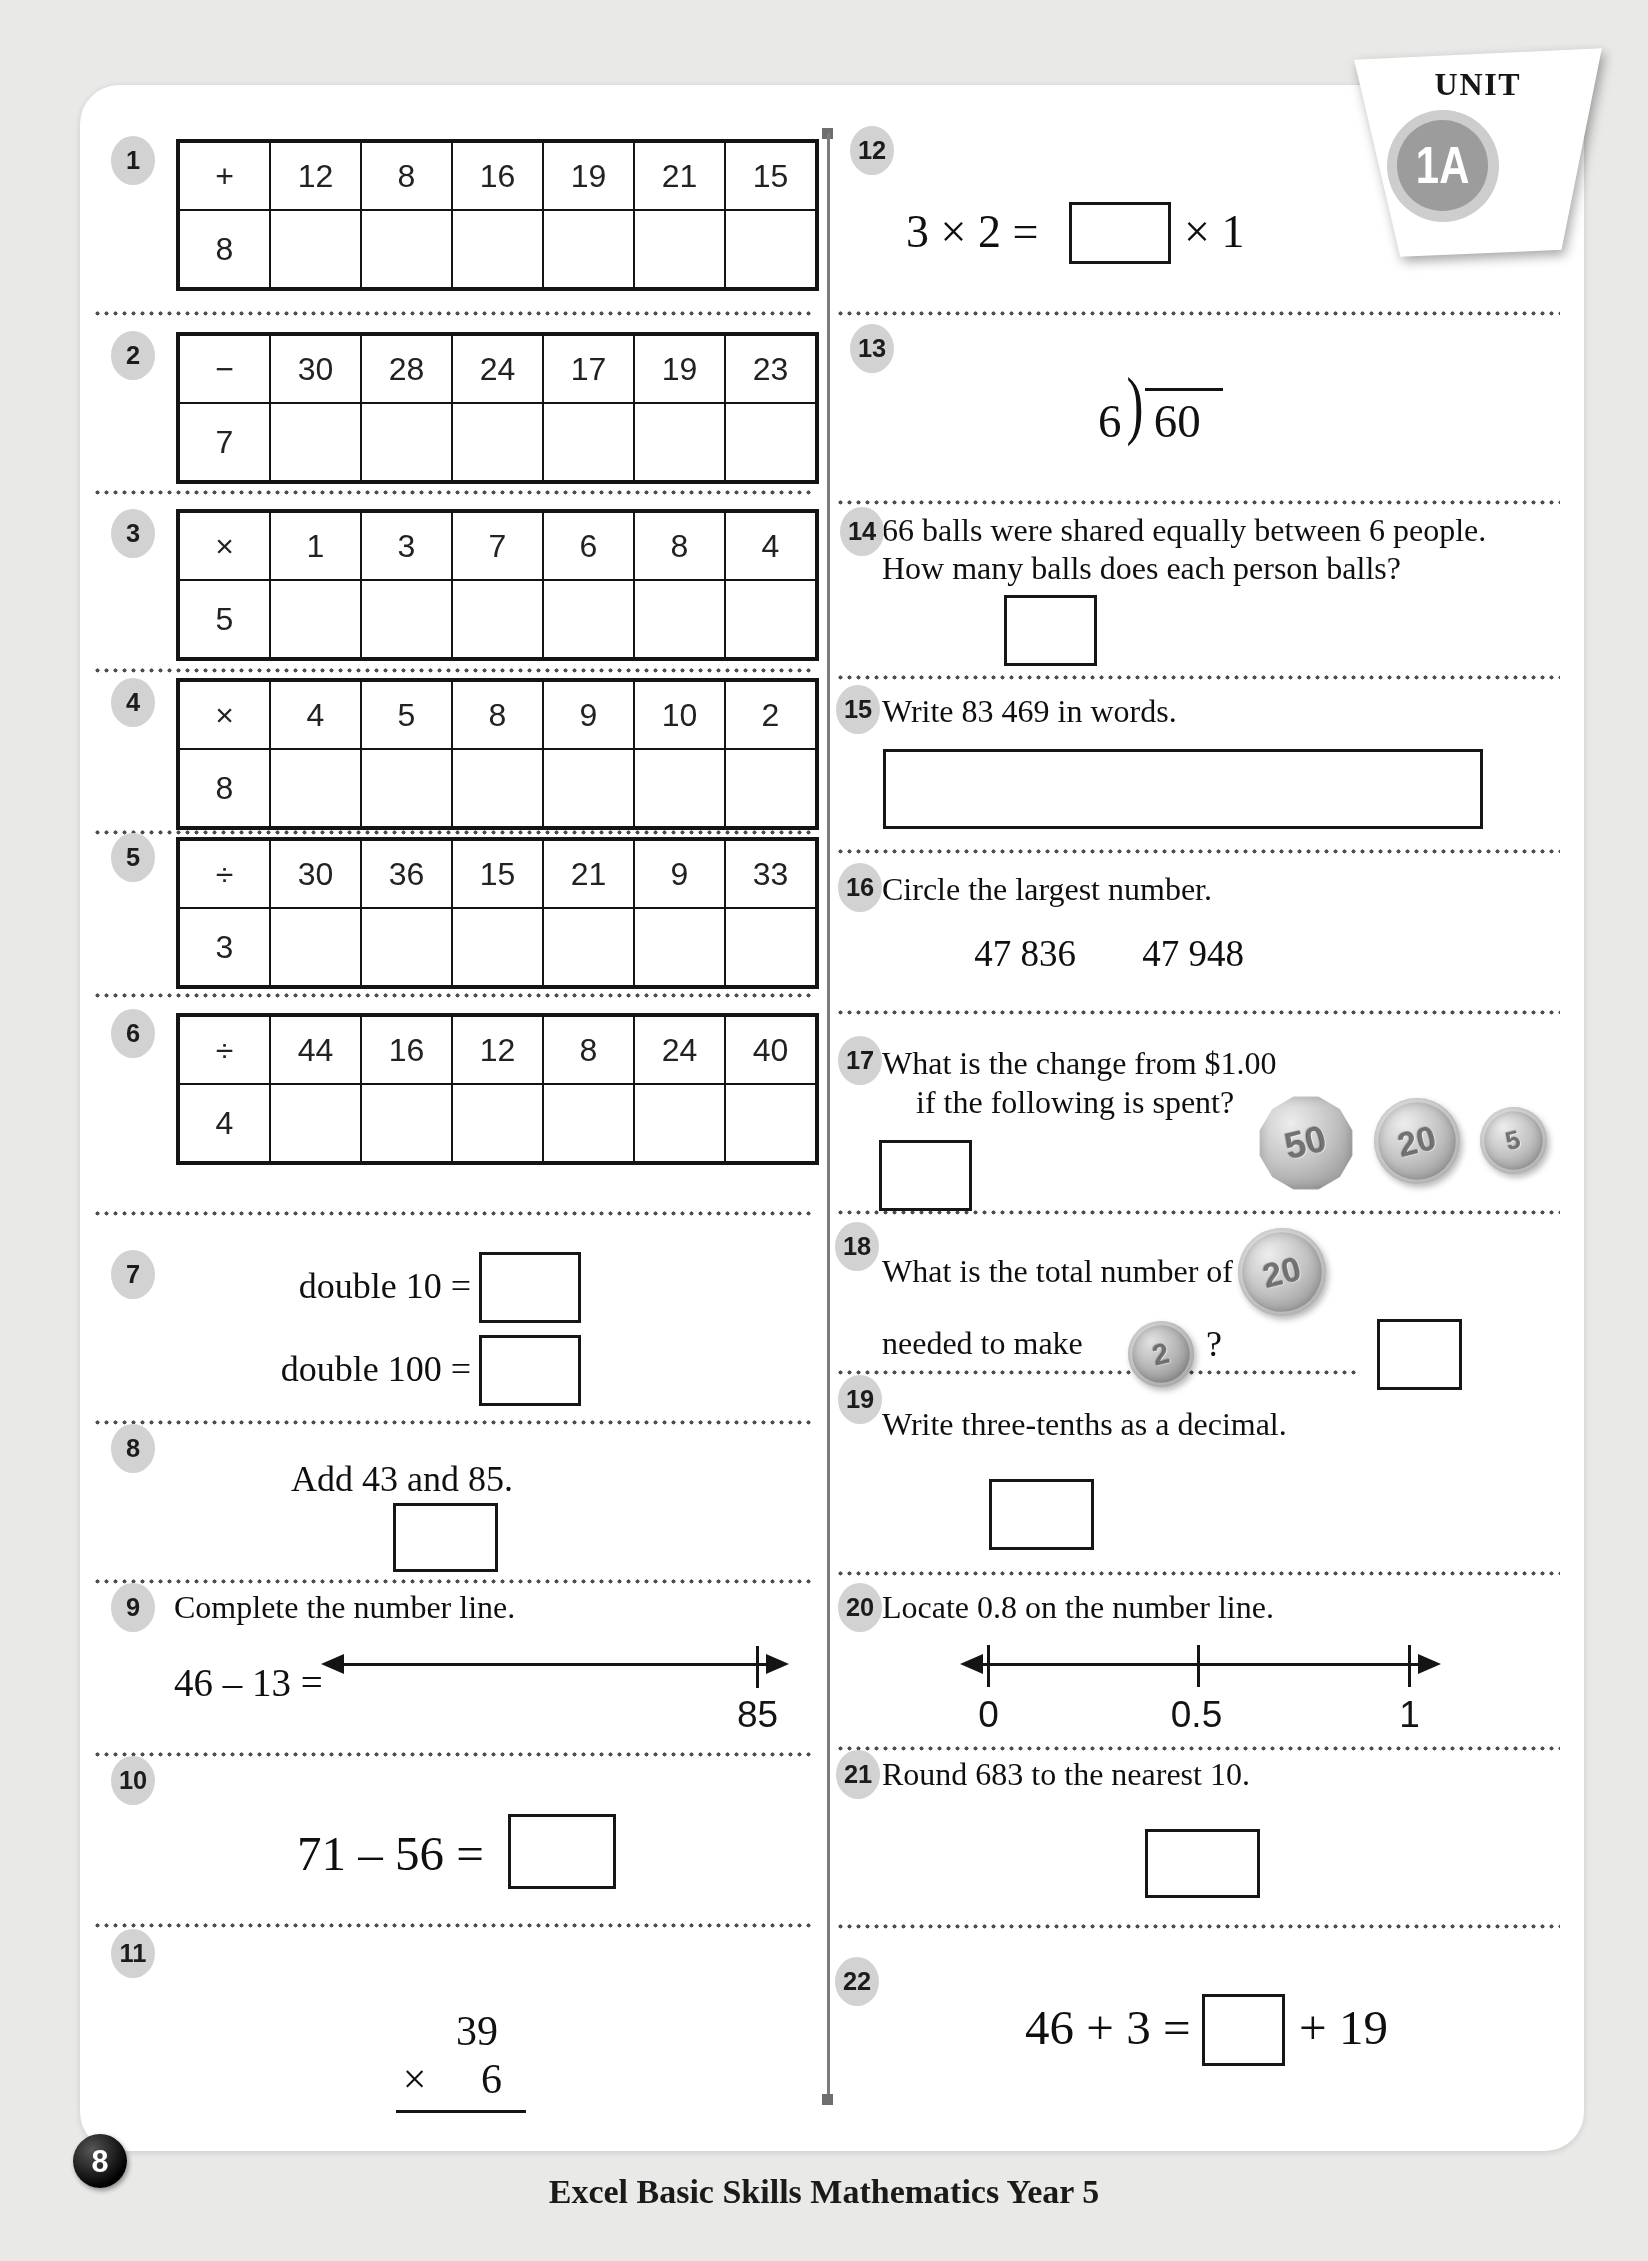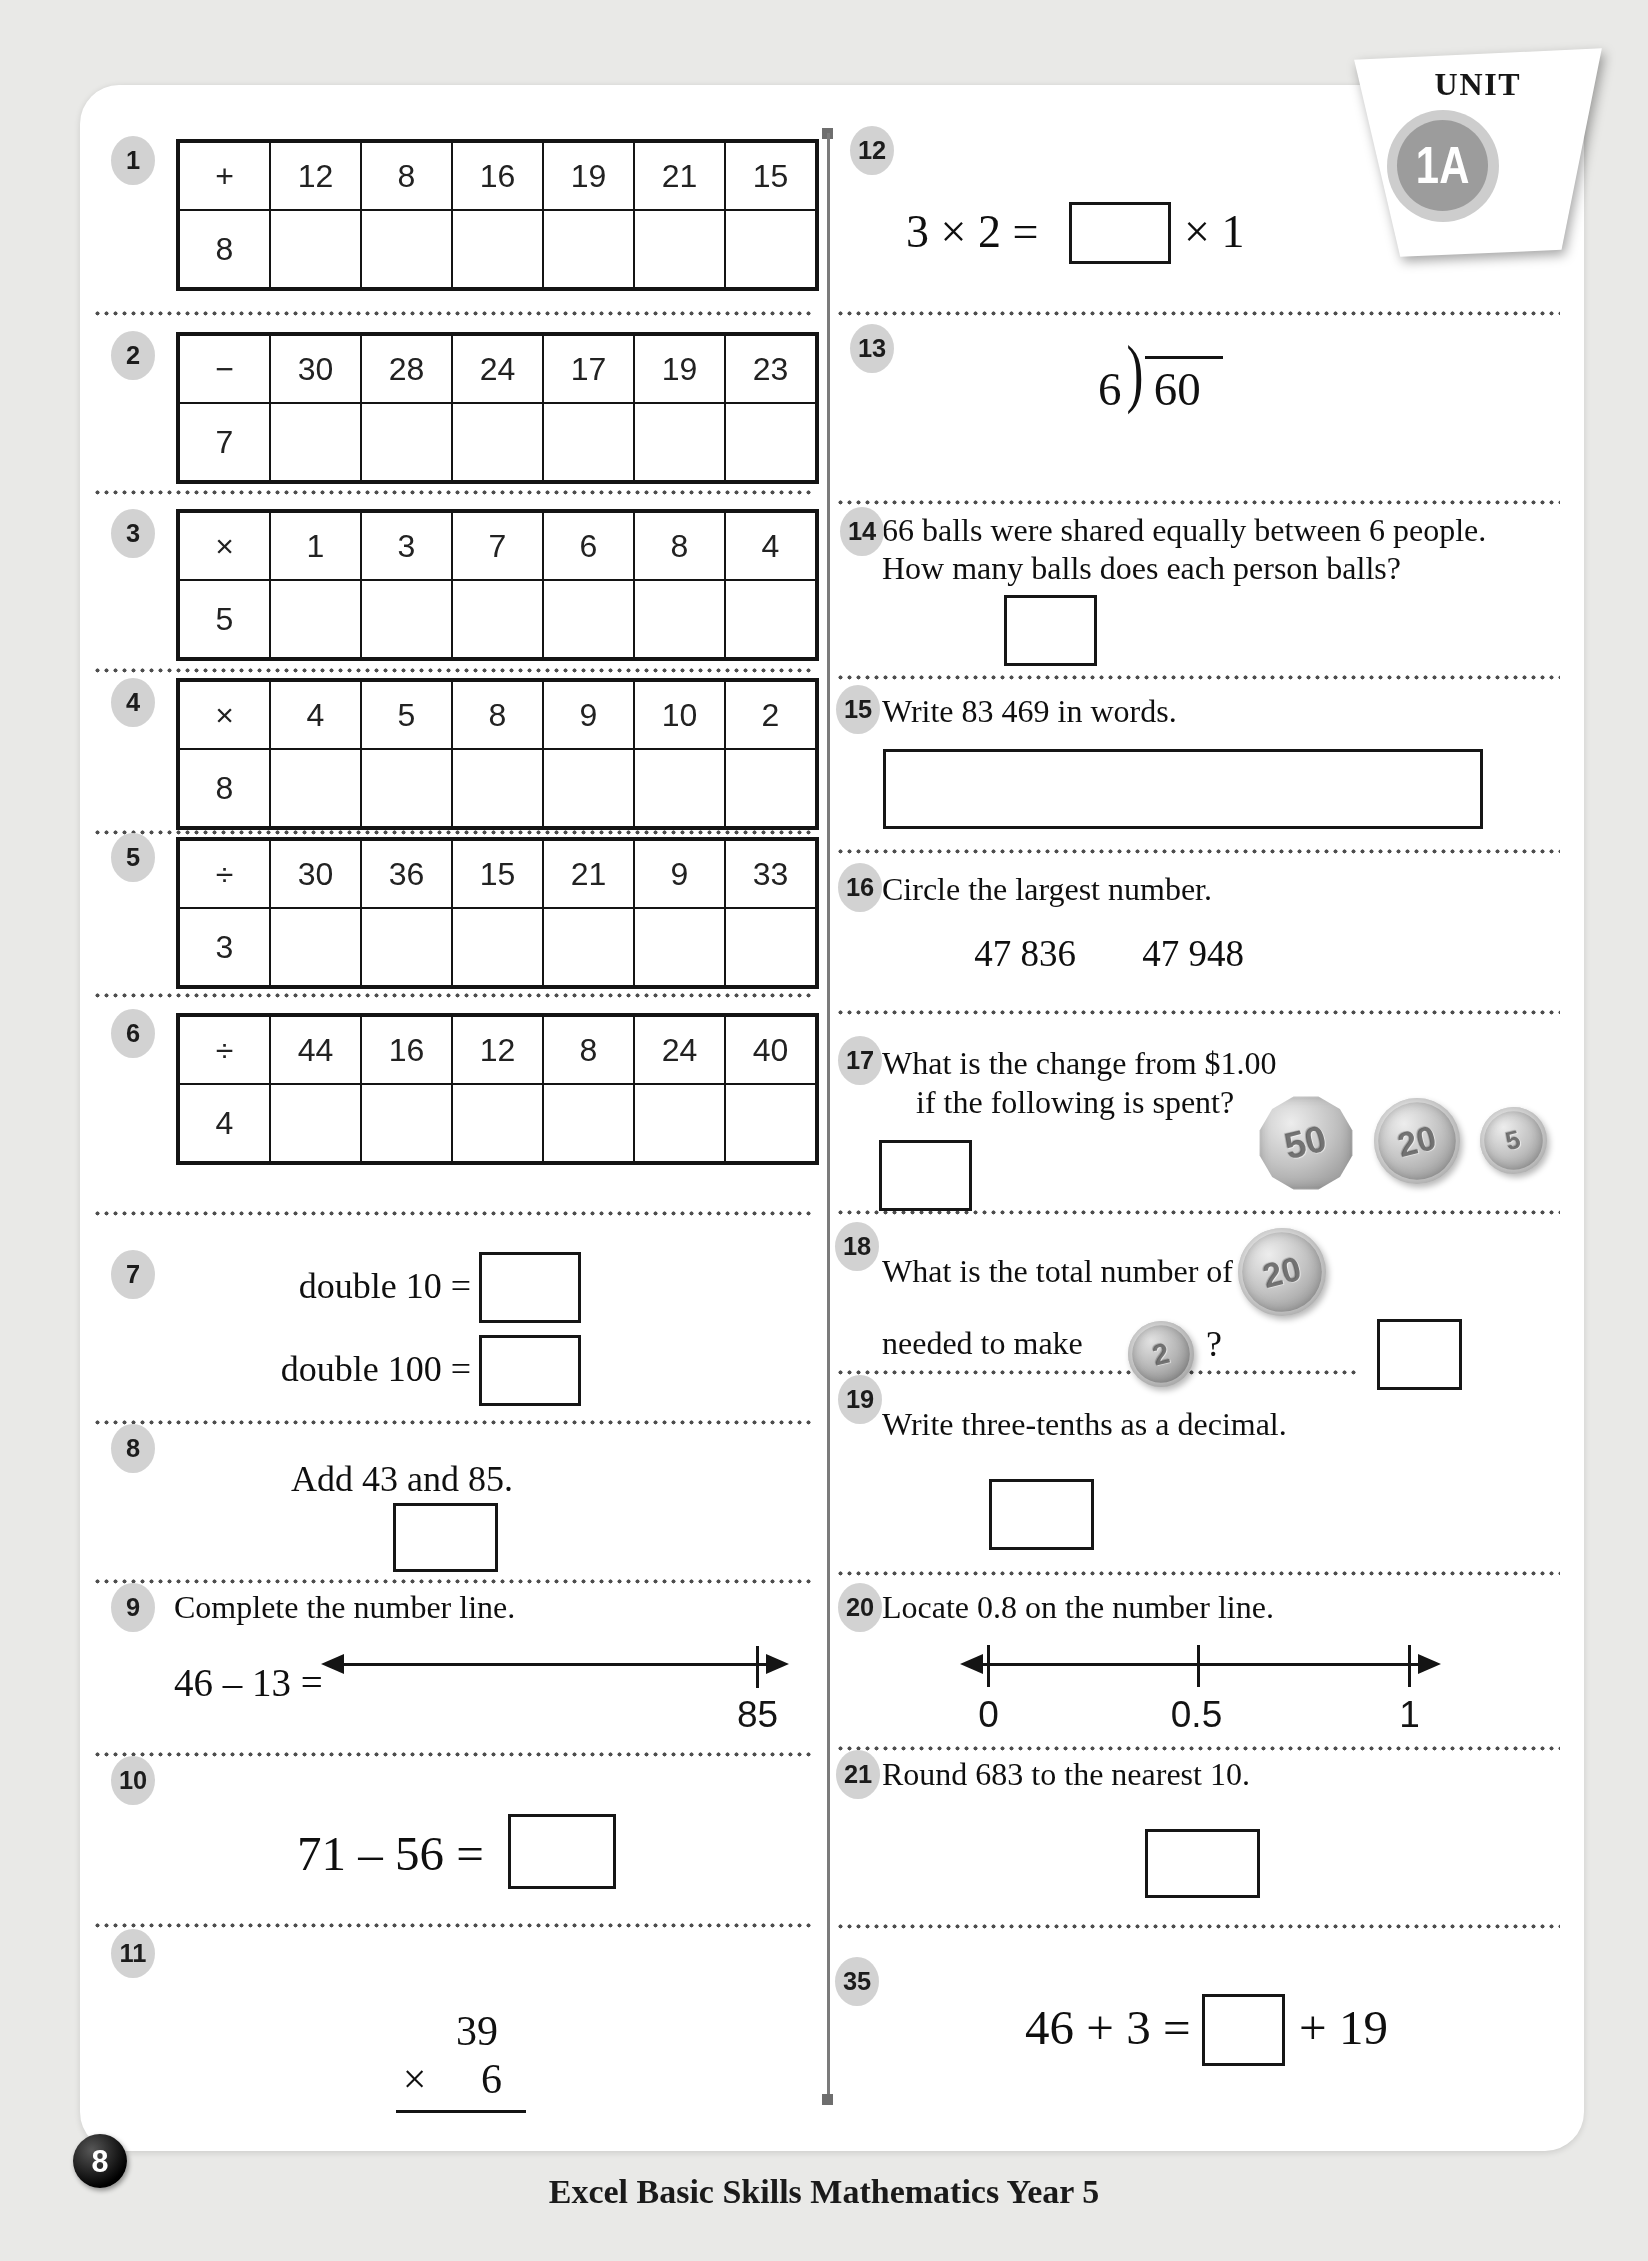--- a/index.html
+++ b/index.html
@@ -62,21 +62,21 @@
     text-shadow:0.8px 0.8px 0.8px rgba(255,255,255,.65),-0.8px -0.8px 0.8px rgba(0,0,0,.25);
     transform:rotate(-14deg);
   }
   .dodeca{
     border-radius:0;
     clip-path:polygon(96.4% 62.4%,83.9% 83.9%,62.4% 96.4%,37.6% 96.4%,16.1% 83.9%,3.6% 62.4%,3.6% 37.6%,16.1% 16.1%,37.6% 3.6%,62.4% 3.6%,83.9% 16.1%,96.4% 37.6%);
   }
   
   .division{position:absolute;display:flex;align-items:flex-end;font:47px "Liberation Serif",serif;color:#111;z-index:3;}
   .dparen{display:inline-block;transform:scaleY(1.5);transform-origin:center bottom;font-size:51px;margin:0 1.7px 0 5.1px;}
-  .dnum{border-top:3.4px solid #141414;padding:3.4px 22px 0 8.5px;}
+  .dnum{border-top:3.4px solid #141414;padding:3.4px 22px 0 8.5px;margin-top:32px;}
   
   .vmul{position:absolute;width:130px;font:42px "Liberation Serif",serif;color:#111;z-index:3;}
   .vmul .row1{text-align:center;padding-left:32px;margin-top:32px;}
   .vmul .row2{display:flex;justify-content:space-between;padding:0 24px 6.8px 6.8px;border-bottom:3.4px solid #141414;}
   
   .unitwrap{position:absolute;left:1334px;top:30px;width:288px;height:229px;z-index:6;filter:drop-shadow(3.4px 5.1px 6px rgba(0,0,0,.35));}
   .unitshape{position:absolute;inset:0;background:#ffffff;clip-path:polygon(7% 13%,93% 8%,79% 96%,23% 99%);}
   .unitword{position:absolute;left:0;top:36px;width:100%;text-align:center;font:700 32px "Liberation Serif",serif;letter-spacing:1.7px;color:#161616;}
   .unitring{position:absolute;left:53px;top:80px;width:112px;height:112px;border-radius:50%;background:#cdcdcd;}
   .unitcircle{position:absolute;left:63px;top:90px;width:91px;height:91px;border-radius:50%;background:#9c9c9c;display:flex;align-items:center;justify-content:center;}
@@ -340,21 +340,21 @@
   <div class="nlabel" style="left:1154px;top:1694px;width:85px">0.5</div>
   <div class="nlabel" style="left:1384px;top:1694px;width:51px">1</div>
 </div>
 <div class="dots" style="left:838px;top:1746px;width:722px"></div>
 
 <div class="badge" style="left:836px;top:1750px">21</div>
 <div class="qtext" style="left:882px;top:1756px">Round 683 to the nearest 10.</div>
 <div class="abox" style="left:1145px;top:1829px;width:115px;height:69px"></div>
 <div class="dots" style="left:838px;top:1924px;width:722px"></div>
 
-<div class="badge" style="left:835px;top:1957px">35</div>
+<div class="badge" style="left:835px;top:1957px">22</div>
 <div class="qtext math58" style="left:1025px;top:1999px">46 + 3 =</div>
 <div class="abox" style="left:1202px;top:1994px;width:83px;height:72px"></div>
 <div class="qtext math58" style="left:1299px;top:1999px">+ 19</div>
 
 <div class="pagecircle">
   <span>8</span>
 </div>
 <div class="footertext">
   <span class="em">Excel</span><span> Basic Skills Mathematics Year 5</span>
 </div>

